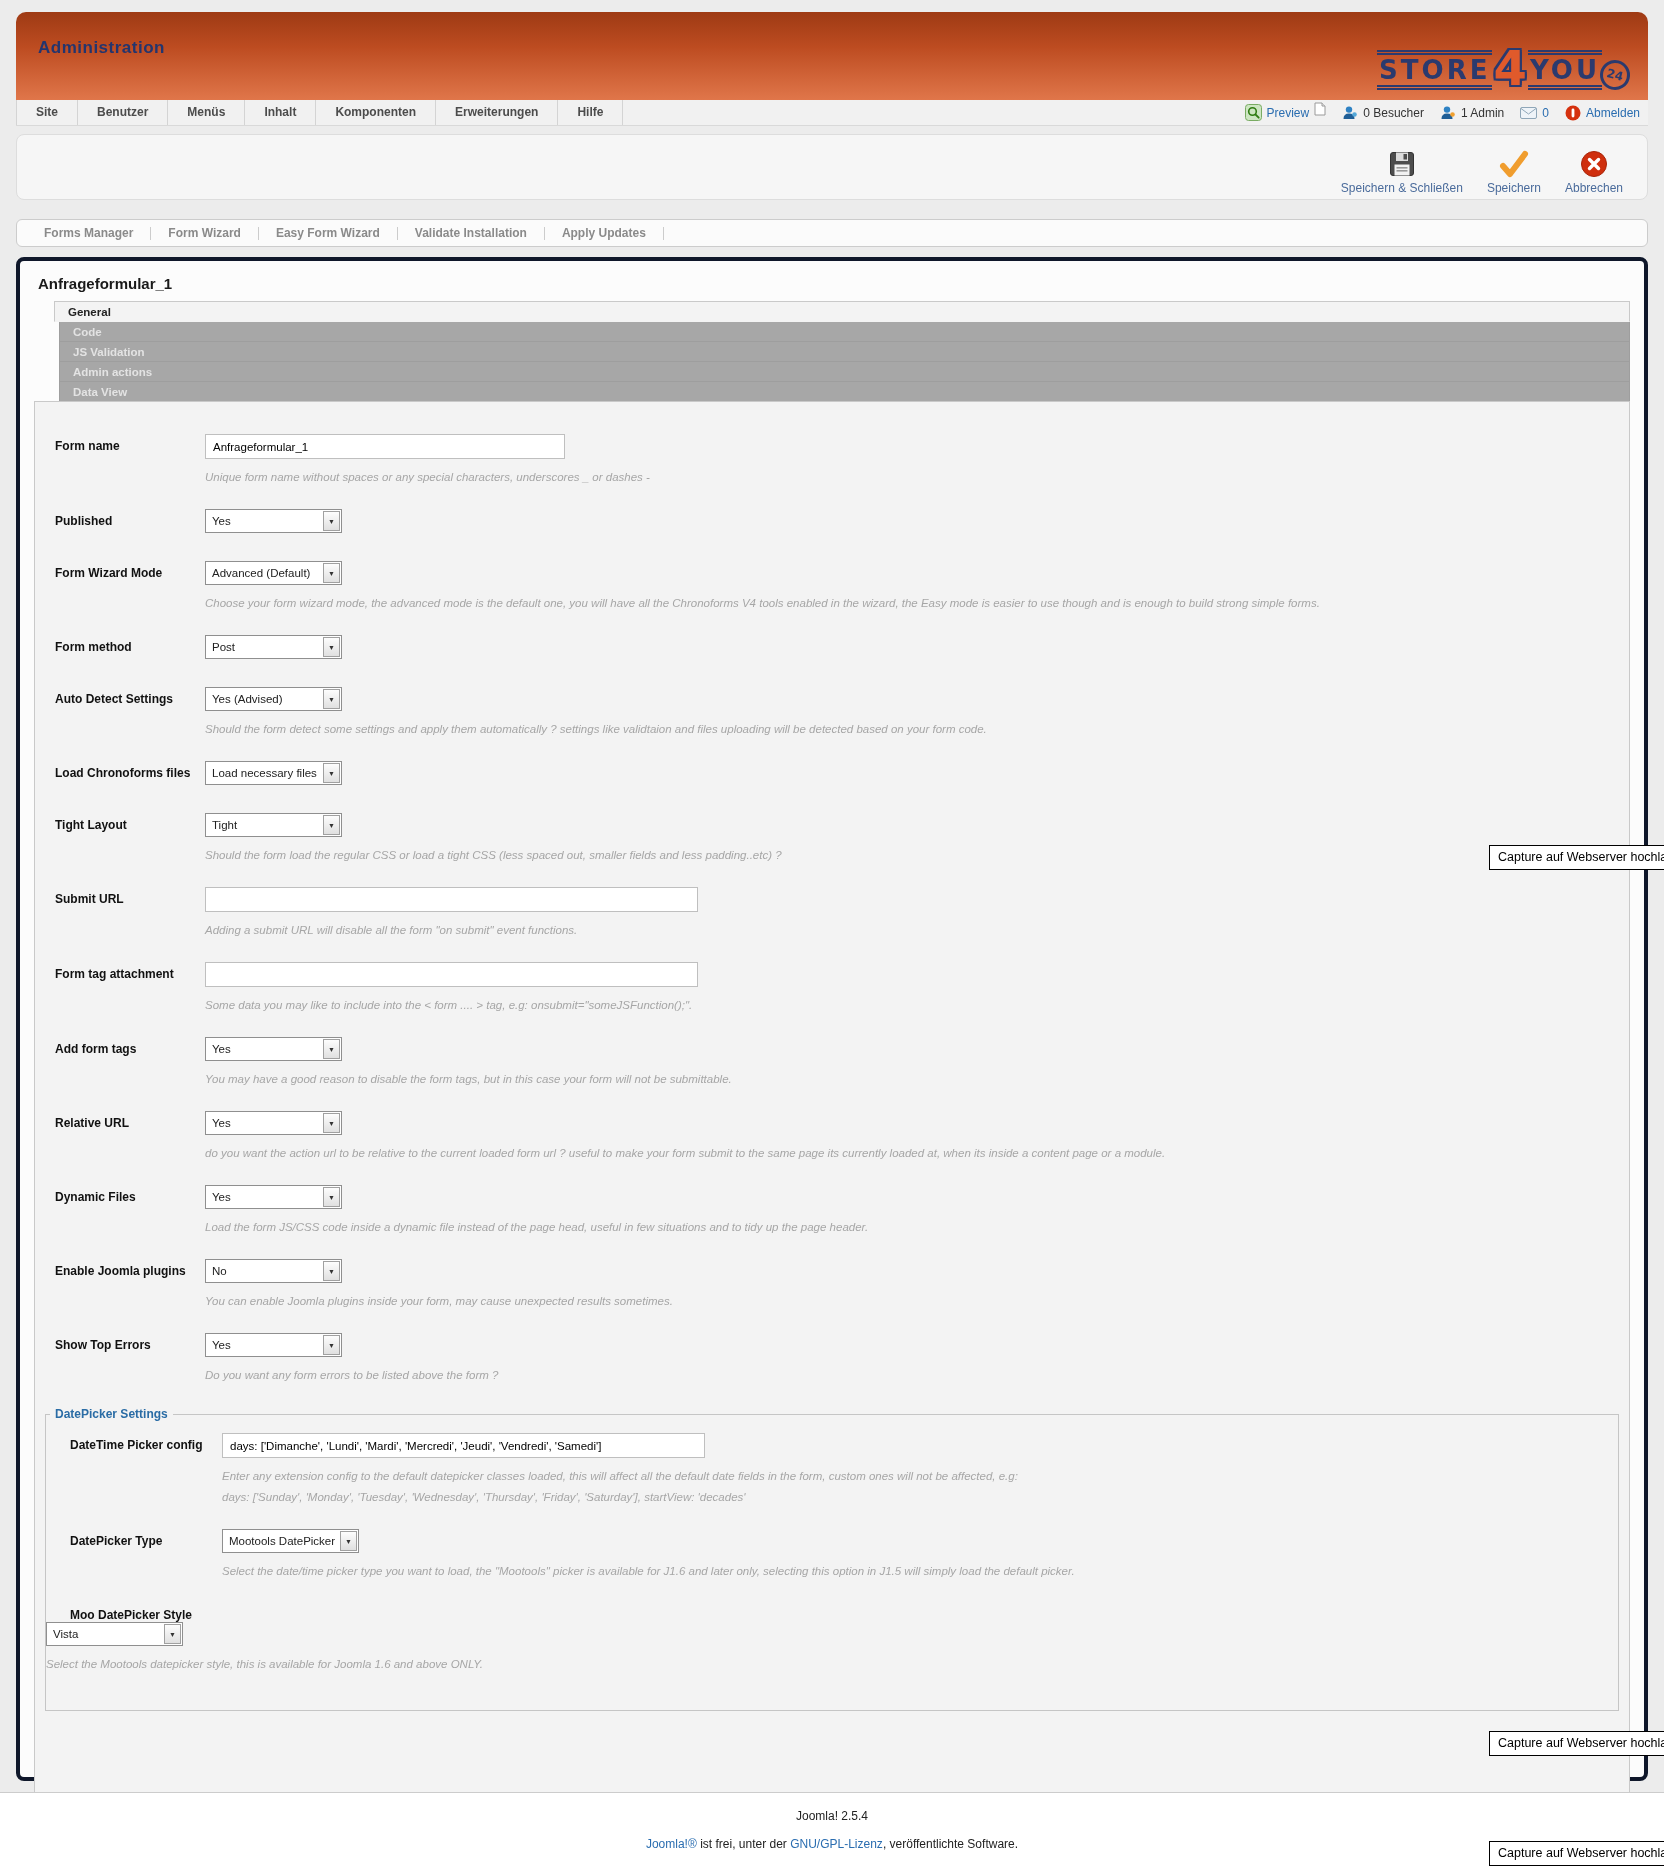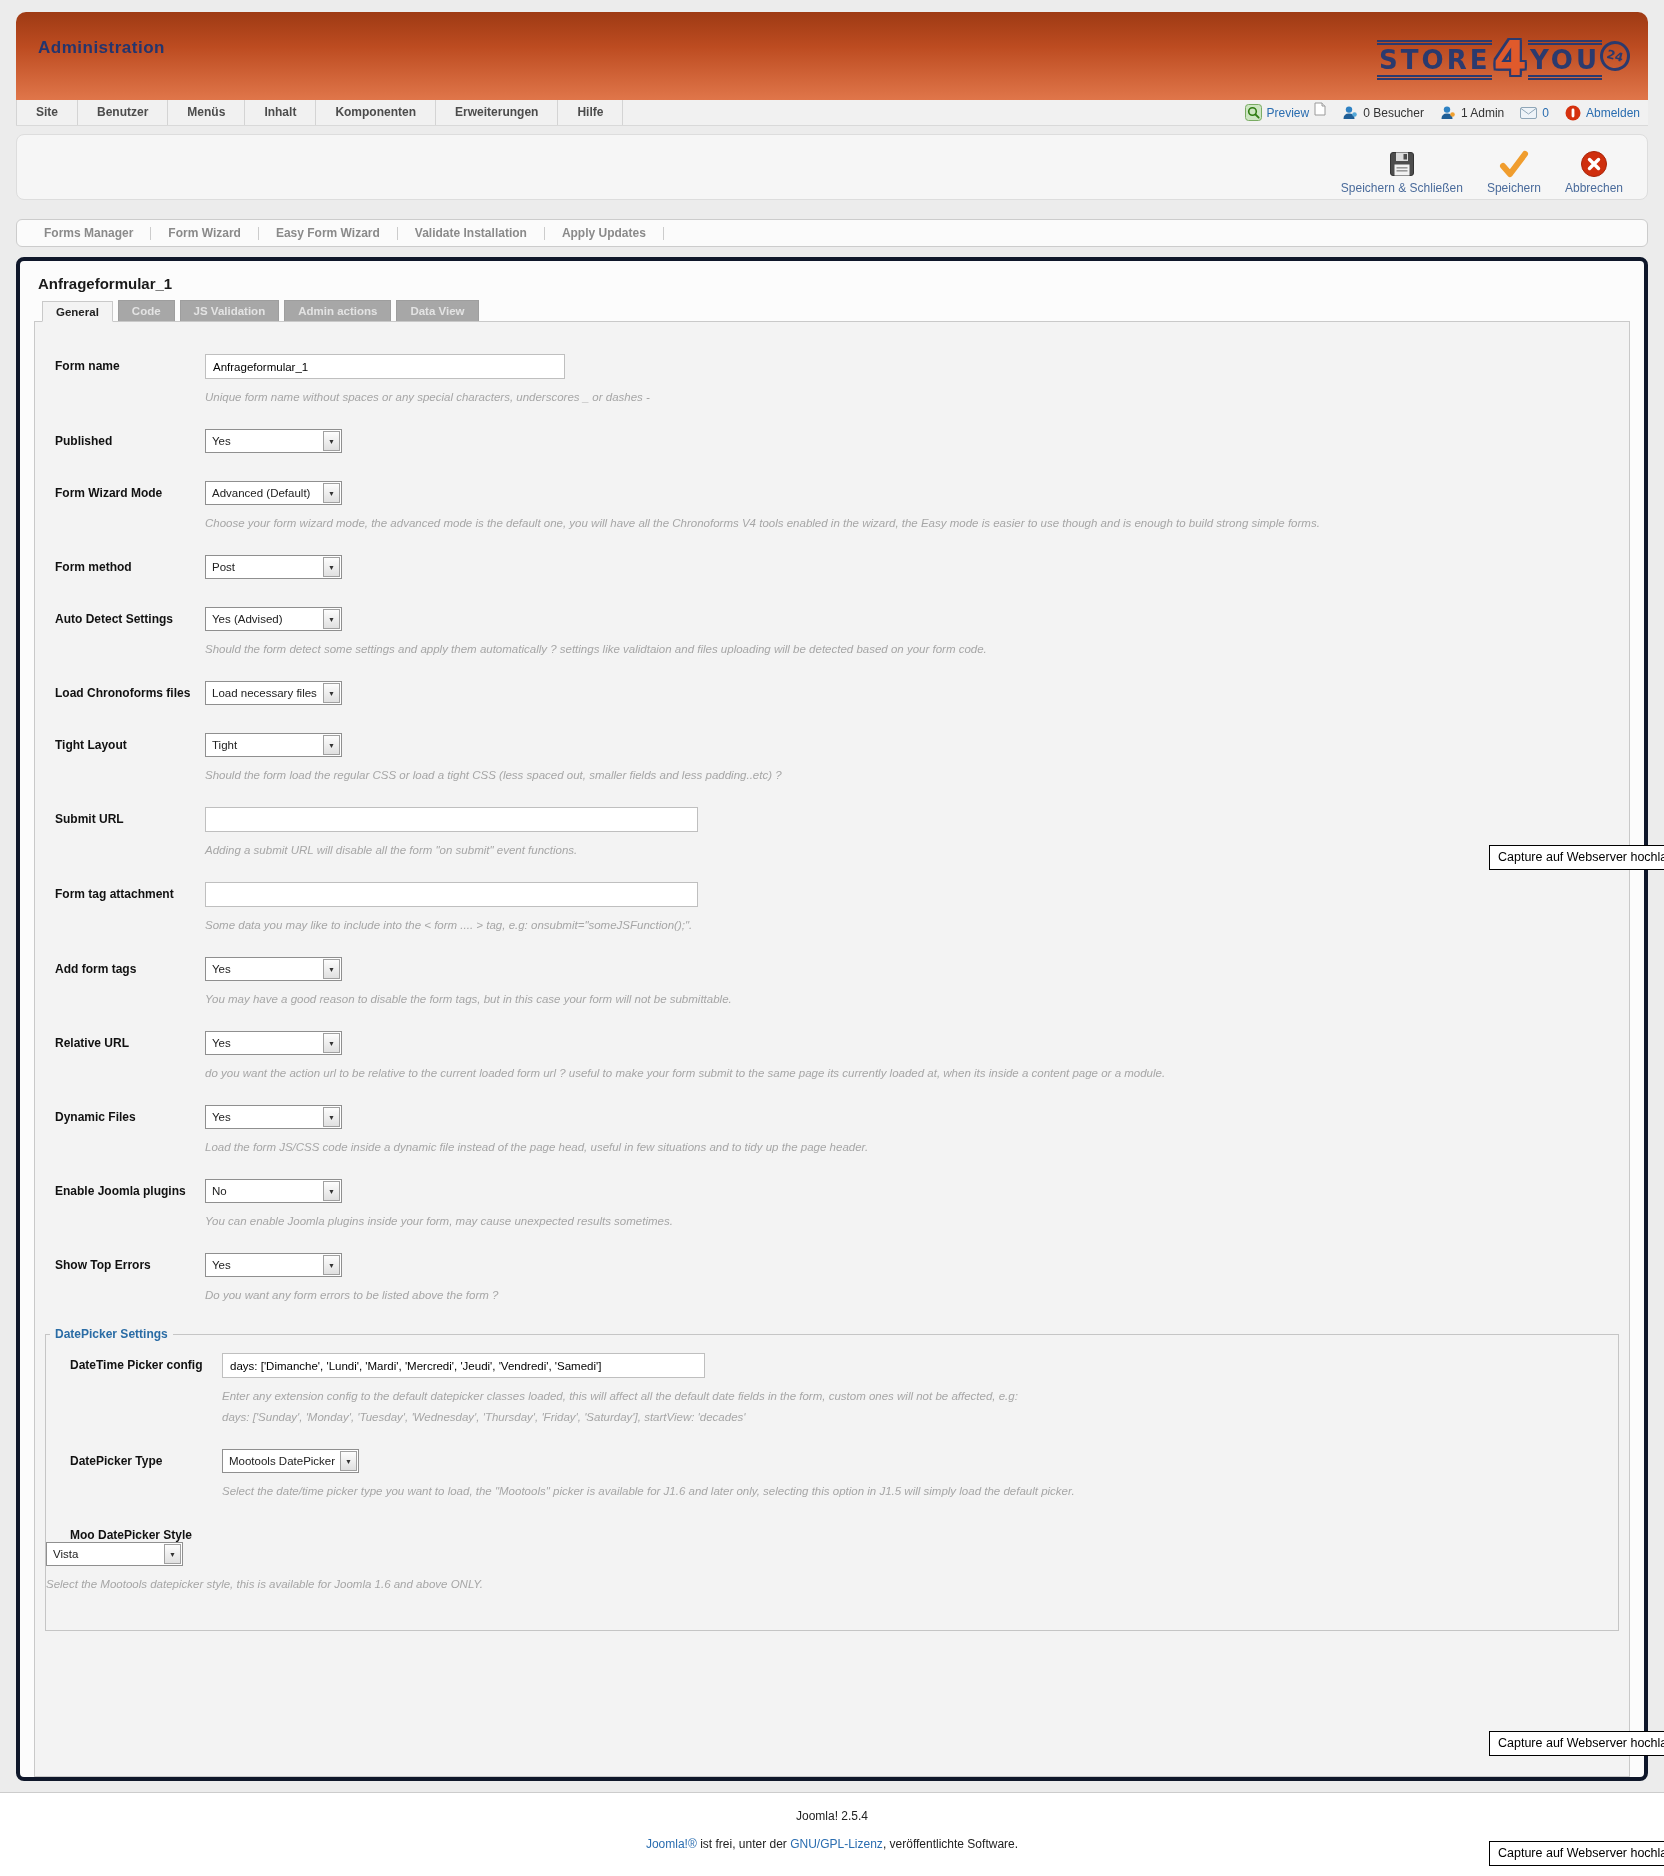--- a/index.html
+++ b/index.html
@@ -4,21 +4,21 @@
 <style>
   html,body { margin:0; padding:0; background:#fff; }
   .page { position:relative; width:1664px; height:1876px; background:#ececec; overflow:hidden;
           font-family:"Liberation Sans",sans-serif; }
   .wrap { margin:0 16px; }
 
   
   .header { margin-top:12px; height:88px; border-radius:10px 10px 0 0; position:relative;
             background:linear-gradient(180deg,#9e3a14 0%,#bd4c21 40%,#e0764a 100%); }
   .header h1 { margin:0; padding:26px 0 0 22px; color:#23356e; font-size:17px; font-weight:bold; letter-spacing:.5px; }
-  .logo { position:absolute; top:18px; right:18px; display:flex; align-items:center;
+  .logo { position:absolute; top:28px; right:18px; display:flex; align-items:flex-end;
           color:#2b3a6e; font-family:"DejaVu Sans",sans-serif; font-weight:bold; }
   .logo-word { font-size:26px; letter-spacing:3px; line-height:30px;
                border-top:5px double #2b3a6e; border-bottom:5px double #2b3a6e; padding:0 2px; margin-top:10px; }
   .logo-four { font-size:48px; line-height:44px; margin:6px 1px 0; color:#e05a2b;
                text-shadow:-2px 0 0 #2b3a6e,2px 0 0 #2b3a6e,0 -2px 0 #2b3a6e,0 2px 0 #2b3a6e,
                            -2px -2px 0 #2b3a6e,2px 2px 0 #2b3a6e,-2px 2px 0 #2b3a6e,2px -2px 0 #2b3a6e; }
   .logo-badge { width:24px; height:24px; border:3px solid #2b3a6e; border-radius:50%;
                 display:flex; align-items:center; justify-content:center; font-size:12px;
                 transform:rotate(14deg); margin:2px 0 0 -2px; color:#2b3a6e; }
 
@@ -40,21 +40,21 @@
 
   
   .submenu { margin-top:19px; height:28px; background:#fbfbfb; border:1px solid #ccc; border-radius:6px;
              padding-left:10px; font-size:12px; display:flex; align-items:center; box-sizing:border-box; }
   .sm-item { font-weight:bold; color:#8a8a8a; padding:0 17px; border-right:1px solid #ccc; line-height:13px; cursor:pointer; }
 
   
   .main-box { margin-top:10px; background:#fcfcfc; border:4px solid #0f172a; border-radius:8px;
               padding:10px 14px; box-sizing:border-box; height:1524px; }
   .form-title { font-size:15px; font-weight:bold; color:#1a1a1a; margin:4px 0 8px 4px; }
-  .tabs { margin-left:8px; display:flex; }
+  .tabs { margin-left:20px; display:flex;flex-direction:column; }
   .tab { font-size:11.5px; font-weight:bold; padding:4px 13px 3px; cursor:pointer; }
   .tab.active { background:#f3f3f3; color:#222; border:1px solid #c9c9c9; border-bottom:1px solid #f3f3f3;
                 position:relative; top:1px; z-index:2; }
   .tab.inactive { background:#a7a7a7; color:#e3e3e3; margin-left:5px; border:1px solid #9e9e9e; border-bottom:none; }
   .content-area { border:1px solid #c9c9c9; background:#f3f3f3; height:1456px; box-sizing:border-box;
                   padding-top:32px; overflow:hidden; }
 
   
   .frow { display:flex; margin-bottom:26px; min-height:26px; }
   .flabel { width:150px; padding-left:20px; flex-shrink:0; font-size:12px; font-weight:bold; color:#111; padding-top:5px; }

